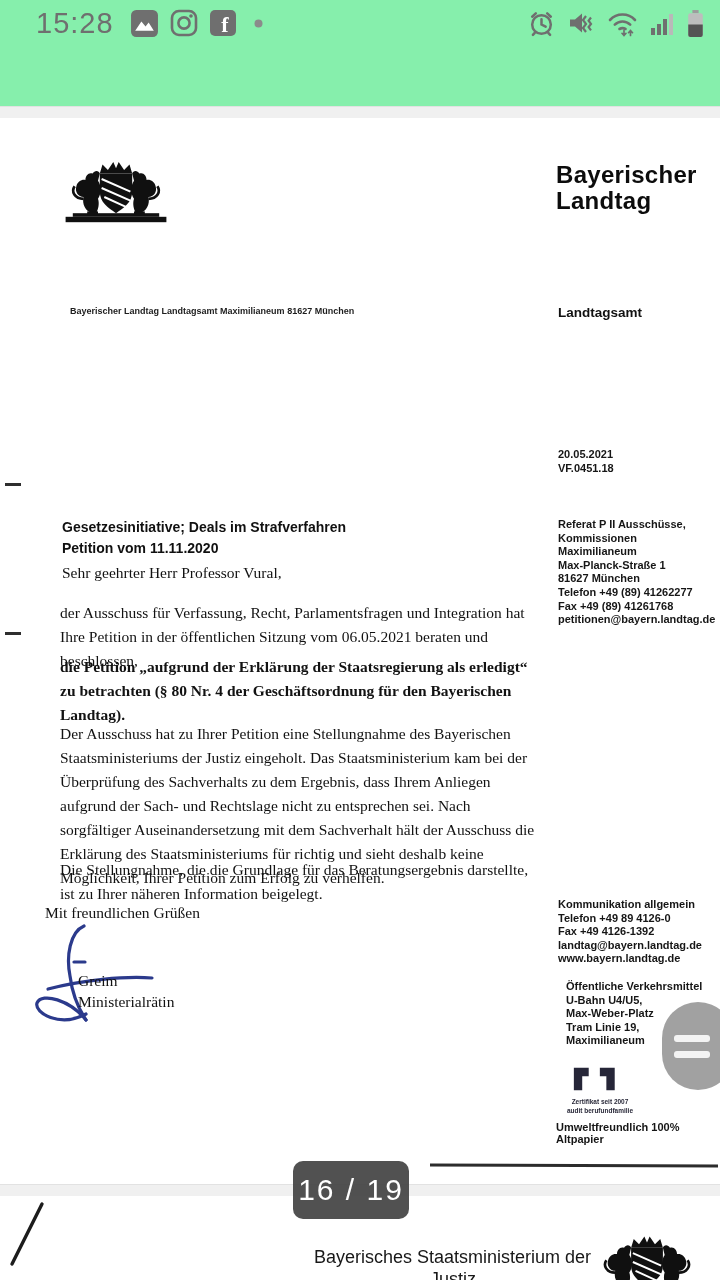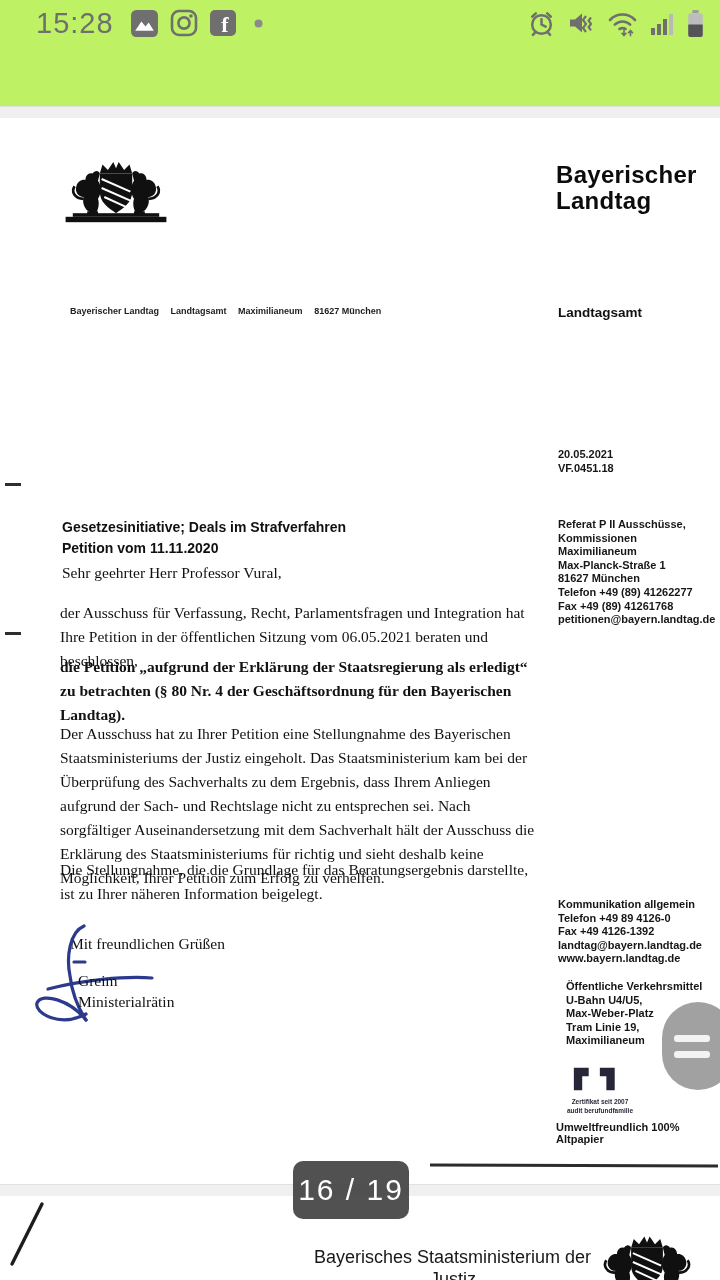--- a/index.html
+++ b/index.html
@@ -1,48 +1,48 @@
 <!DOCTYPE html>
 <html><head>
 <meta charset="utf-8">
 <style>
   html,body{margin:0;padding:0;background:#ffffff;}
-  .screen{position:relative;width:720px;height:1280px;overflow:hidden;background:#bef264;
+  .screen{position:relative;width:720px;height:1280px;overflow:hidden;background:#86efac;
           font-family:"Liberation Sans",sans-serif;}
   
   .status-bar{position:absolute;top:0;left:0;right:0;height:46px;display:flex;align-items:center;
               padding:0 16px 0 36px;box-sizing:border-box;color:#6f6f6f;}
   .status-time{font-size:29px;letter-spacing:1px;color:#6f6f6f;margin-right:16px;font-weight:400;}
   .sb-group{display:flex;align-items:center;gap:11px;}
   .sb-spacer{flex:1;}
   .sb-icon{display:block;}
   
   .page-band{position:absolute;left:0;right:0;background:#f0f0f0;border-top:1px solid #e2e2e2;border-bottom:1px solid #e9e9e9;}
   .band-top{top:106px;height:12px;}
   .band-bottom{top:1184px;height:12px;}
   
   .letter-page{position:absolute;top:118px;left:0;width:720px;height:1066px;background:#ffffff;color:#141414;}
   .serif{font-family:"Liberation Serif",serif;}
   .crest{position:absolute;left:62px;top:34px;width:108px;height:72px;}
   .brand{position:absolute;left:556px;top:44px;font-weight:700;font-size:24px;line-height:1.1;
          letter-spacing:0.3px;color:#0c0c0c;}
   .sender-line{position:absolute;left:70px;top:188px;font-size:9px;font-weight:700;color:#1d1d1d;white-space:nowrap;}
-  .sender-line span{margin-right:9px;}
+  .sender-line span{margin-right:0;}
   .recipient{position:absolute;left:70px;top:200px;font-size:16px;line-height:22px;color:#121212;}
   .office{position:absolute;left:558px;top:187px;font-size:13.5px;font-weight:700;color:#111;}
   .dateref{position:absolute;left:558px;top:329px;font-size:11px;font-weight:700;line-height:14px;color:#161616;}
   .fold-mark{position:absolute;left:5px;width:16px;height:3px;background:#2e2e2e;}
   .subject{position:absolute;left:62px;top:399px;font-size:14px;font-weight:700;line-height:21px;color:#101010;}
   .salutation{position:absolute;left:62px;top:446px;font-size:15.5px;color:#121212;}
   .para{position:absolute;left:60px;width:482px;font-size:15.5px;line-height:24px;color:#121212;}
   .p1{top:483px;}
   .p2{top:537px;font-weight:700;}
   .p3{top:604px;}
   .p4{top:740px;}
-  .closing{position:absolute;left:70px;top:786px;font-size:15.5px;color:#121212;margin-top:31px;}
+  .closing{position:absolute;left:45px;top:786px;font-size:15.5px;color:#121212;}
   .signature-svg{position:absolute;left:28px;top:798px;width:132px;height:114px;}
   .signer{position:absolute;left:78px;top:852px;font-size:15.5px;line-height:21px;color:#121212;}
   .enclosures{position:absolute;left:66px;top:903px;font-size:15.5px;line-height:21px;color:#121212;}
   .sidebar-block{position:absolute;left:558px;width:152px;font-size:11px;font-weight:700;line-height:13.6px;color:#161616;}
   .sb-referat{top:400px;}
   .sb-komm{top:780px;}
   .sb-verkehr{top:862px;margin-left:8px;}
   .cert-logo{position:absolute;left:572px;top:947px;width:52px;height:28px;}
   .cert-caption{position:absolute;left:548px;top:979px;width:104px;text-align:center;
                 font-size:6.5px;line-height:9px;color:#2a2a3a;font-weight:700;}

